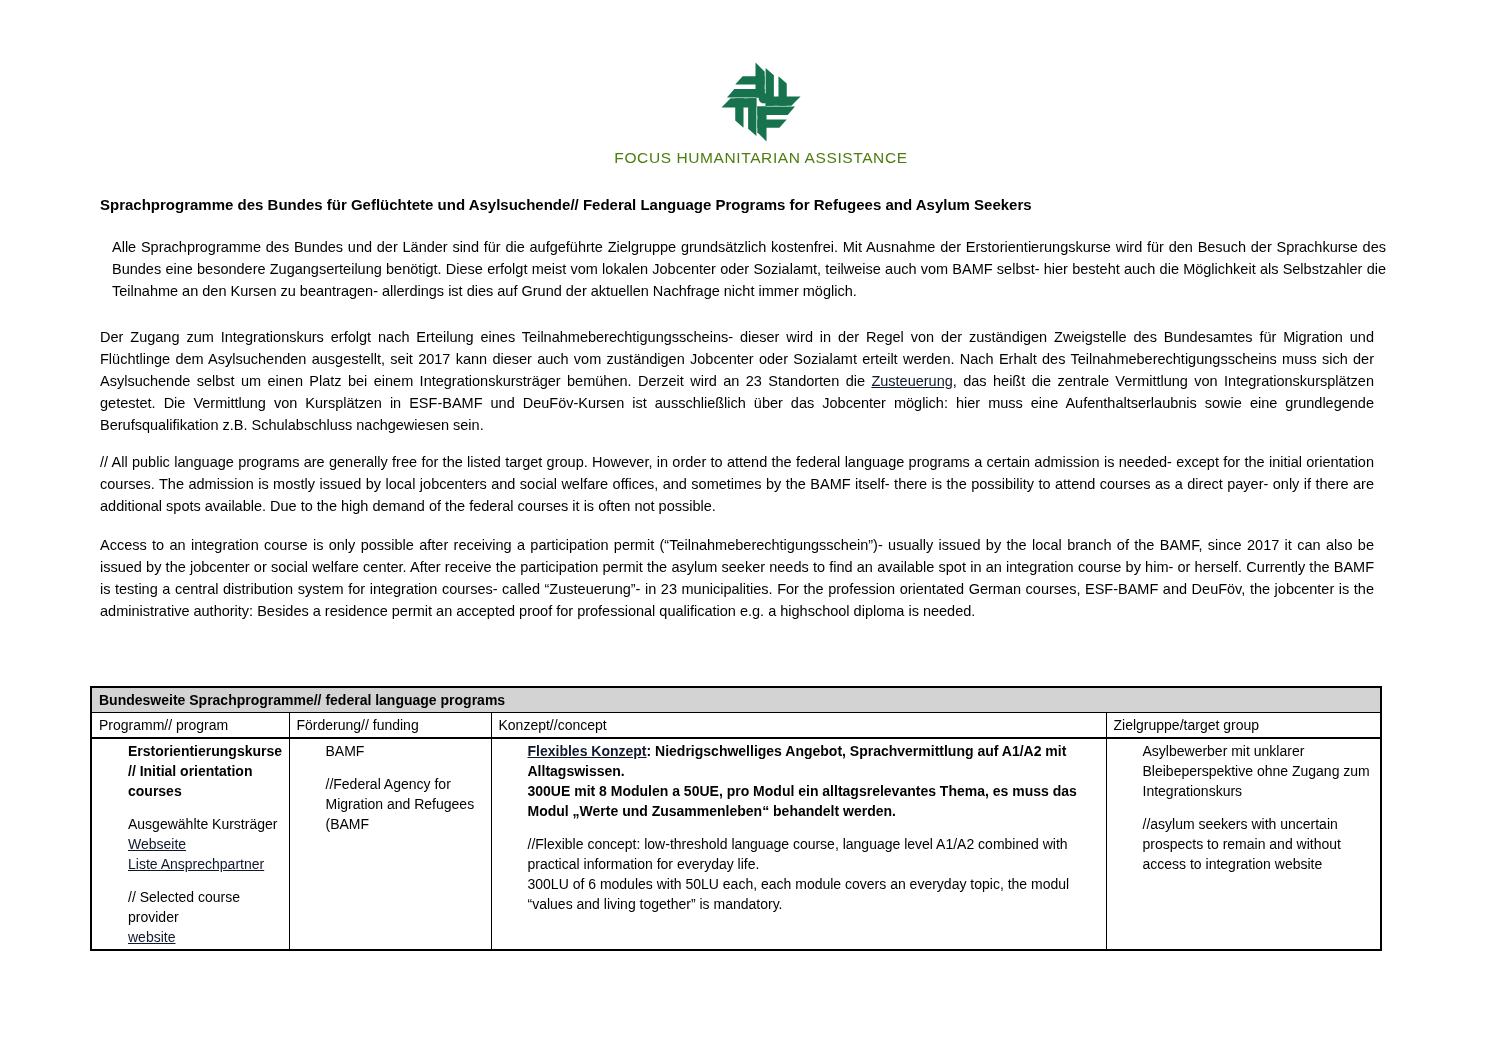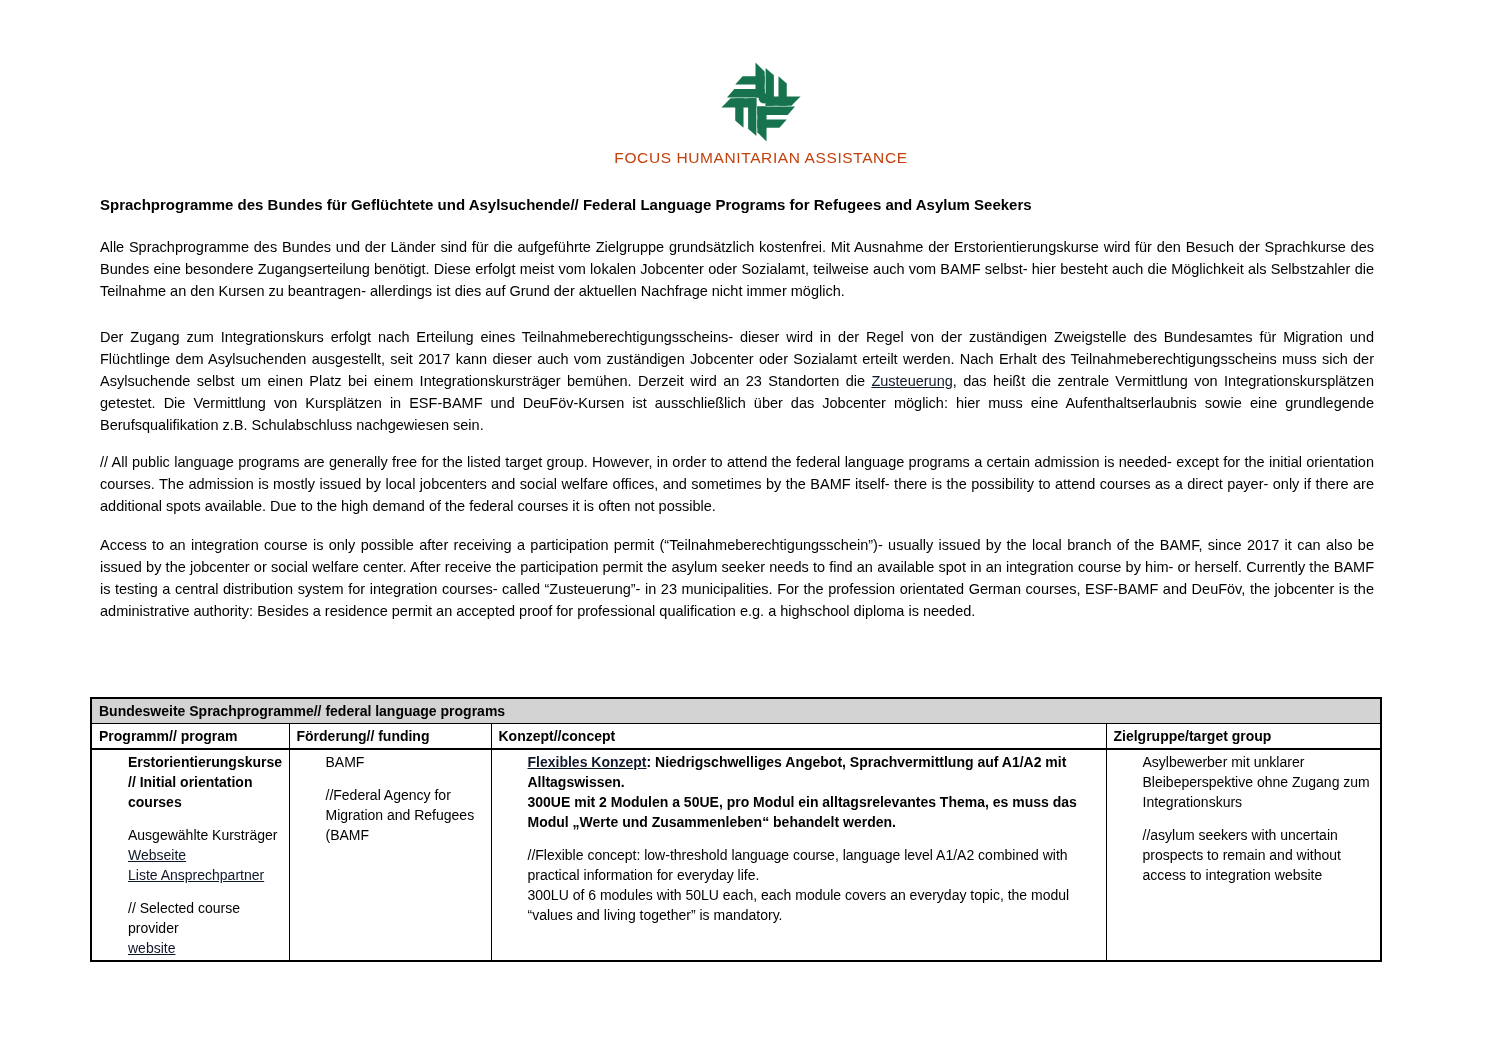--- a/index.html
+++ b/index.html
@@ -9,51 +9,51 @@
     background:#ffffff;
     color:#000;
     font-family:"Liberation Sans", sans-serif;
   }
   .logo-mark {
     position:absolute; top:56px; left:712px; width:98px; height:92px;
   }
   .logo-wordmark {
     position:absolute; top:149px; left:591px; width:340px;
     text-align:center; font-size:15.5px; letter-spacing:0.6px;
-    color:#c2410c; white-space:nowrap;
+    color:#4d7c0f; white-space:nowrap;
   }
   .doc-title {
     position:absolute; top:195px; left:100px; width:1276px;
     font-size:15px; font-weight:bold; line-height:20px;
   }
   .para {
     position:absolute; left:100px; width:1274px;
     font-size:14.5px; line-height:22px; text-align:justify;
   }
-  #para-de-intro  { top:236px; }
+  #para-de-intro  { top:236px;margin-left:12px; }
   #para-de-access { top:326px; }
   #para-en-intro  { top:451px; }
   #para-en-access { top:534px; }
   a.link { color:#0f172a; text-decoration:underline; cursor:pointer; }
   table.lang-table {
     position:absolute; top:686px; left:90px; width:1290px;
     border-collapse:collapse; table-layout:fixed;
-    font-size:14px; border:2px solid #000;margin-top:11px;
+    font-size:14px; border:2px solid #000;
   }
   table.lang-table td {
     border:1px solid #000; vertical-align:top;
     padding:2px 7px; line-height:20px;
   }
   td.table-caption {
     background:#d3d3d3; font-weight:bold;
     border-bottom:3px solid #000; height:22px;
     padding:1px 9px; line-height:19px;
   }
   tr.head-row td {
-    font-weight:bold; height:24px; border-bottom:2px solid #000;
+    font-weight:normal; height:24px; border-bottom:2px solid #000;
   }
   tr.body-row td { height:212px;padding-left:36px; }
   .gap { height:13px; }
   .bold { font-weight:bold; }
 </style>
 </head>
 <body>
 
 <svg class="logo-mark" viewBox="0 0 100 100" aria-hidden="true">
   <g fill="#17724E">
@@ -114,21 +114,21 @@
         <div>// Selected course provider</div>
         <div><a class="link">website</a></div>
       </td>
       <td>
         <div>BAMF</div>
         <div class="gap"></div>
         <div>//Federal Agency for Migration and Refugees (BAMF</div>
       </td>
       <td>
         <div class="bold"><a class="link">Flexibles Konzept</a><span>: Niedrigschwelliges Angebot, Sprachvermittlung auf A1/A2 mit Alltagswissen.</span></div>
-        <div class="bold">300UE mit 2 Modulen a 50UE, pro Modul ein alltagsrelevantes Thema, es muss das Modul „Werte und Zusammenleben“  behandelt werden.</div>
+        <div class="bold">300UE mit 8 Modulen a 50UE, pro Modul ein alltagsrelevantes Thema, es muss das Modul „Werte und Zusammenleben“  behandelt werden.</div>
         <div class="gap"></div>
         <div>//Flexible concept: low-threshold language course, language level A1/A2 combined with practical information for everyday life.</div>
         <div>300LU of 6 modules with 50LU each, each module covers an everyday topic, the modul “values and living together” is mandatory.</div>
       </td>
       <td>
         <div>Asylbewerber mit unklarer Bleibeperspektive ohne Zugang zum Integrationskurs</div>
         <div class="gap"></div>
         <div>//asylum seekers with uncertain prospects to remain and without access to integration website</div>
       </td>
     </tr>

